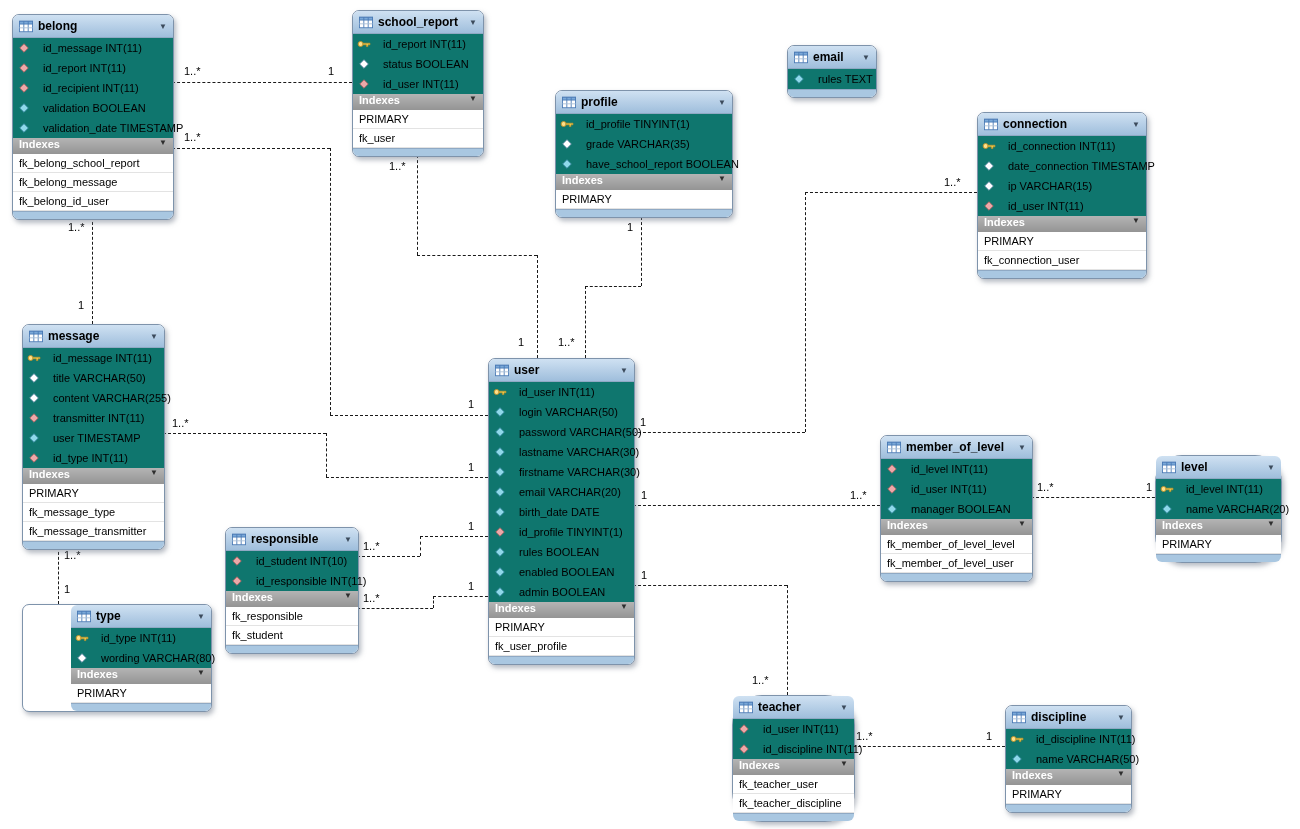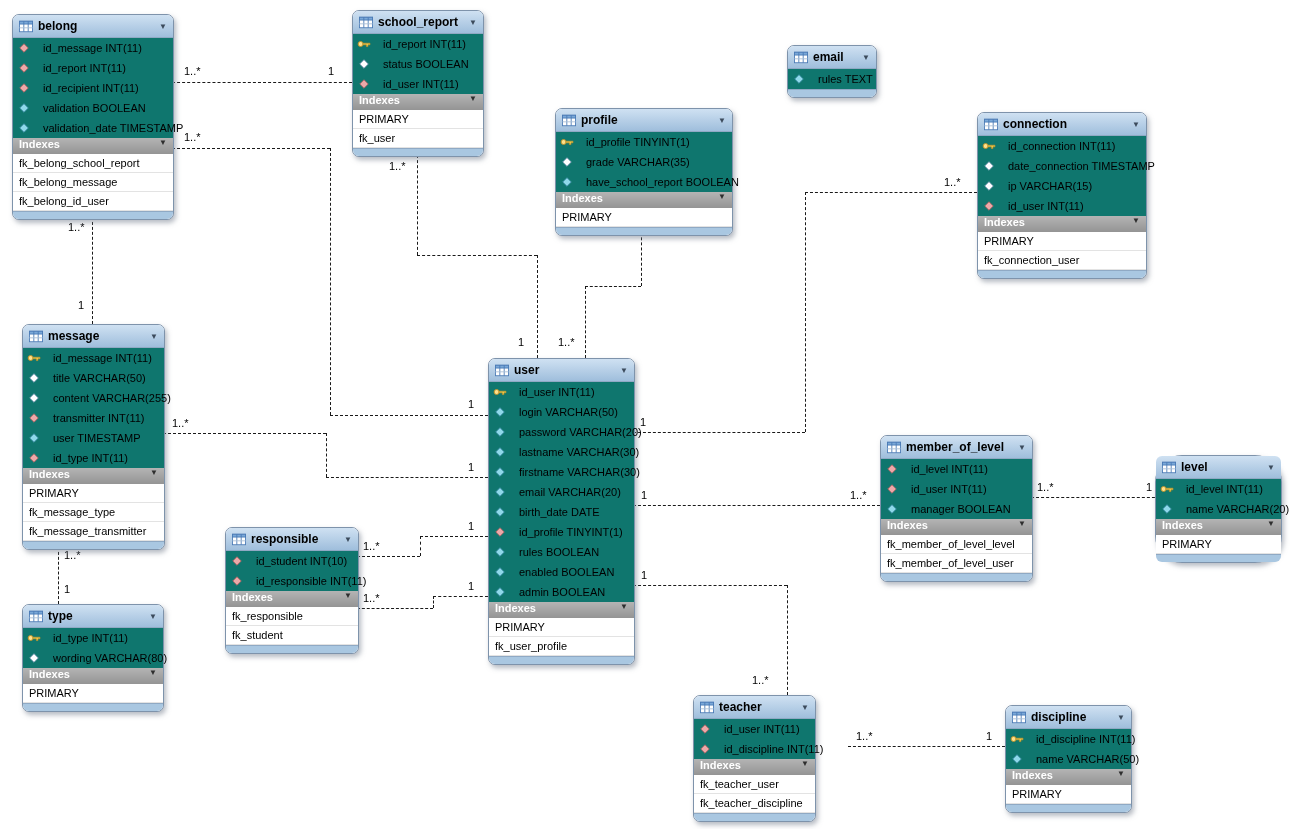--- a/index.html
+++ b/index.html
@@ -232,21 +232,21 @@
       <div class="tbl-row">
         <span class="f-ic">
           <svg width="10" height="10" viewBox="0 0 10 10">
             <polygon points="5,0.8 9.2,5 5,9.2 0.8,5" fill="#8FD9E9" stroke="#4A9AB2"></polygon>
           </svg>
         </span>
         <span class="f-tx">rules TEXT</span>
       </div>
       <div class="tbl-f"></div>
     </div>
-    <div class="tbl" style="left: 555px; top: 108px; width: 176px;">
+    <div class="tbl" style="left: 555px; top: 90px; width: 176px;">
       <div class="tbl-h">
         <span class="f-ic">
           <svg width="16" height="13" viewBox="0 0 16 13">
             <rect x="0.5" y="0.5" width="15" height="12" fill="#fff" stroke="#4a7ab5"></rect>
             <rect x="0.5" y="0.5" width="15" height="3.2" fill="#7aa8d8" stroke="#4a7ab5"></rect>
             <line x1="5.5" y1="0.5" x2="5.5" y2="12.5" stroke="#4a7ab5"></line>
             <line x1="10.5" y1="0.5" x2="10.5" y2="12.5" stroke="#4a7ab5"></line>
             <line x1="0.5" y1="8" x2="15.5" y2="8" stroke="#a9bed6"></line>
           </svg>
         </span>
@@ -442,21 +442,21 @@
           </svg>
         </span>
         <span class="f-tx">login VARCHAR(50)</span>
       </div>
       <div class="tbl-row">
         <span class="f-ic">
           <svg width="10" height="10" viewBox="0 0 10 10">
             <polygon points="5,0.8 9.2,5 5,9.2 0.8,5" fill="#8FD9E9" stroke="#4A9AB2"></polygon>
           </svg>
         </span>
-        <span class="f-tx">password VARCHAR(20)</span>
+        <span class="f-tx">password VARCHAR(50)</span>
       </div>
       <div class="tbl-row">
         <span class="f-ic">
           <svg width="10" height="10" viewBox="0 0 10 10">
             <polygon points="5,0.8 9.2,5 5,9.2 0.8,5" fill="#8FD9E9" stroke="#4A9AB2"></polygon>
           </svg>
         </span>
         <span class="f-tx">lastname VARCHAR(30)</span>
       </div>
       <div class="tbl-row">
@@ -638,21 +638,21 @@
         <span class="f-tx">id_responsible INT(11)</span>
       </div>
       <div class="tbl-ix">
         <span>Indexes</span>
         <span class="ix-ar">▼</span>
       </div>
       <div class="tbl-ixrow">fk_responsible</div>
       <div class="tbl-ixrow">fk_student</div>
       <div class="tbl-f"></div>
     </div>
-    <div class="tbl" style="left: 22px; top: 604px; width: 140px;">
+    <div class="tbl" style="left: 22px; top: 604px; width: 140px; padding-left: 48px;">
       <div class="tbl-h">
         <span class="f-ic">
           <svg width="16" height="13" viewBox="0 0 16 13">
             <rect x="0.5" y="0.5" width="15" height="12" fill="#fff" stroke="#4a7ab5"></rect>
             <rect x="0.5" y="0.5" width="15" height="3.2" fill="#7aa8d8" stroke="#4a7ab5"></rect>
             <line x1="5.5" y1="0.5" x2="5.5" y2="12.5" stroke="#4a7ab5"></line>
             <line x1="10.5" y1="0.5" x2="10.5" y2="12.5" stroke="#4a7ab5"></line>
             <line x1="0.5" y1="8" x2="15.5" y2="8" stroke="#a9bed6"></line>
           </svg>
         </span>
@@ -676,21 +676,21 @@
         </span>
         <span class="f-tx">wording VARCHAR(80)</span>
       </div>
       <div class="tbl-ix">
         <span>Indexes</span>
         <span class="ix-ar">▼</span>
       </div>
       <div class="tbl-ixrow">PRIMARY</div>
       <div class="tbl-f"></div>
     </div>
-    <div class="tbl" style="left: 693px; top: 695px; width: 121px;">
+    <div class="tbl" style="left: 732px; top: 695px; width: 121px; border-radius: 30px;">
       <div class="tbl-h">
         <span class="f-ic">
           <svg width="16" height="13" viewBox="0 0 16 13">
             <rect x="0.5" y="0.5" width="15" height="12" fill="#fff" stroke="#4a7ab5"></rect>
             <rect x="0.5" y="0.5" width="15" height="3.2" fill="#7aa8d8" stroke="#4a7ab5"></rect>
             <line x1="5.5" y1="0.5" x2="5.5" y2="12.5" stroke="#4a7ab5"></line>
             <line x1="10.5" y1="0.5" x2="10.5" y2="12.5" stroke="#4a7ab5"></line>
             <line x1="0.5" y1="8" x2="15.5" y2="8" stroke="#a9bed6"></line>
           </svg>
         </span>

